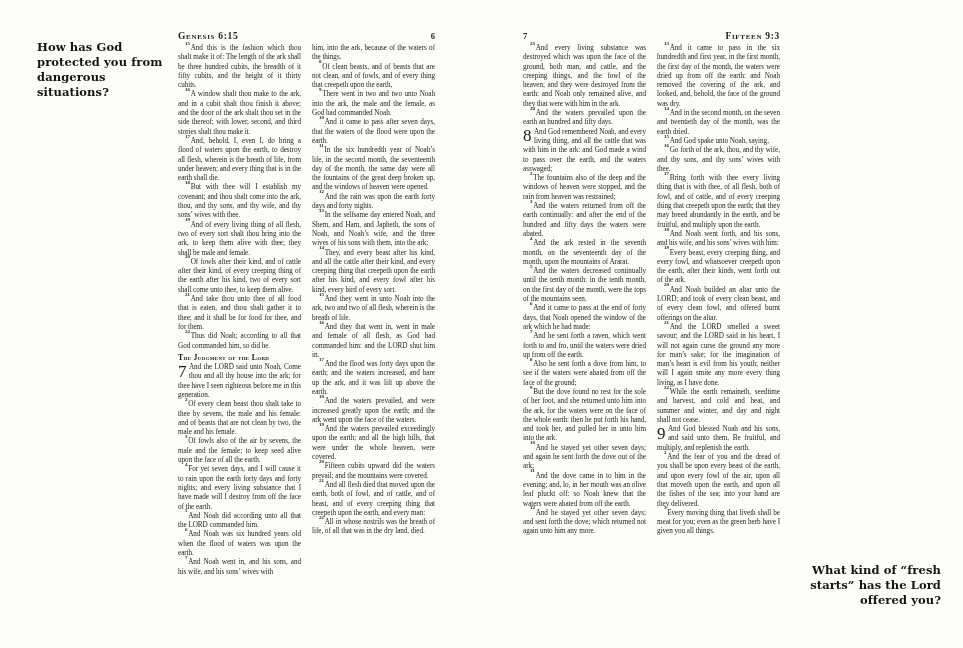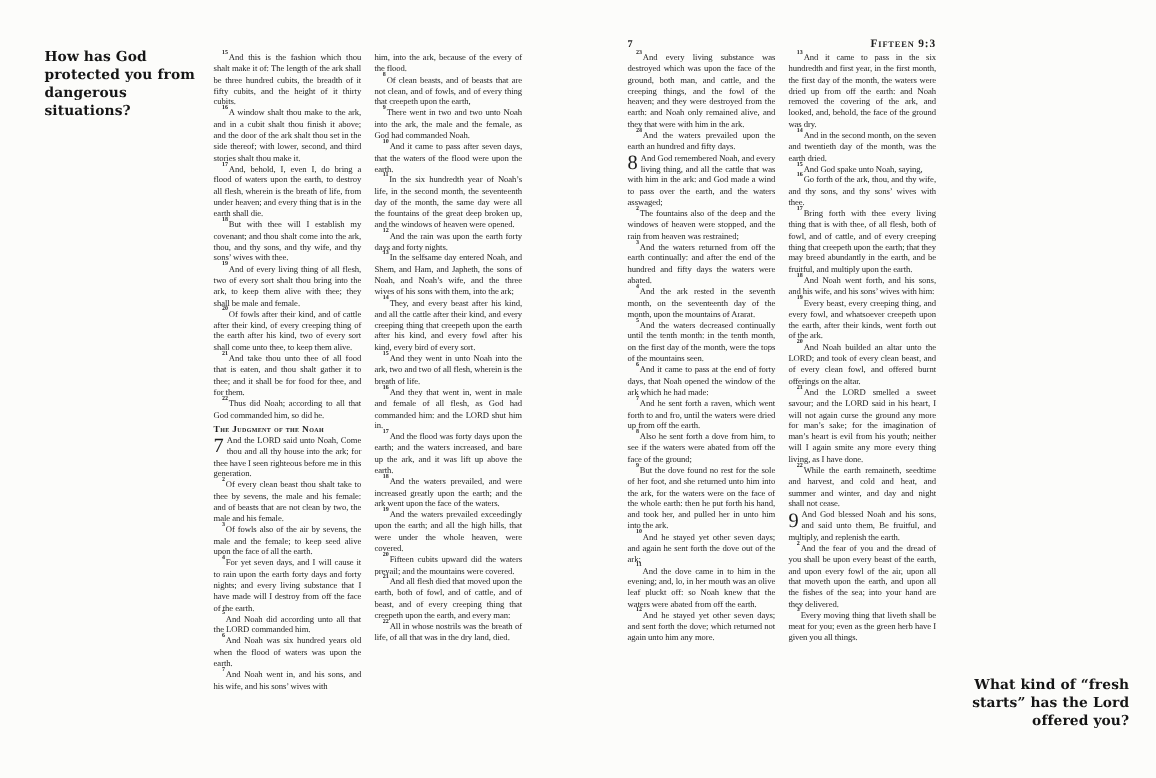--- a/index.html
+++ b/index.html
@@ -90,46 +90,50 @@
 </style>
 </head>
 <body>
 
 <div class="spread">
 
   <div class="margin-q right">What kind of “fresh starts” has the Lord offered you?</div>
 
   <div class="margin-q left">How has God protected you from dangerous situations?</div>
 
+  <div class="running-head" id="head-left">
+    <span class="head-title">Genesis 6:15</span>
+    <span class="page-num">6</span>
+  </div>
 
   <div class="running-head" id="head-right">
     <span class="page-num">7</span>
     <span class="head-title">Fifteen 9:3</span>
   </div>
 
   <div class="col" id="col-0">
       <p class="blk v"><sup class="vnum">15</sup>And this is the fashion which thou shalt make it of: The length of the ark shall be three hundred cubits, the breadth of it fifty cubits, and the height of it thirty cubits.</p>
       <p class="blk v"><sup class="vnum">16</sup>A window shalt thou make to the ark, and in a cubit shalt thou finish it above; and the door of the ark shalt thou set in the side thereof; with lower, second, and third stories shalt thou make it.</p>
       <p class="blk v"><sup class="vnum">17</sup>And, behold, I, even I, do bring a flood of waters upon the earth, to destroy all flesh, wherein is the breath of life, from under heaven; and every thing that is in the earth shall die.</p>
       <p class="blk v"><sup class="vnum">18</sup>But with thee will I establish my covenant; and thou shalt come into the ark, thou, and thy sons, and thy wife, and thy sons’ wives with thee.</p>
       <p class="blk v"><sup class="vnum">19</sup>And of every living thing of all flesh, two of every sort shalt thou bring into the ark, to keep them alive with thee; they shall be male and female.</p>
       <p class="blk v"><sup class="vnum">20</sup>Of fowls after their kind, and of cattle after their kind, of every creeping thing of the earth after his kind, two of every sort shall come unto thee, to keep them alive.</p>
       <p class="blk v"><sup class="vnum">21</sup>And take thou unto thee of all food that is eaten, and thou shalt gather it to thee; and it shall be for food for thee, and for them.</p>
       <p class="blk v"><sup class="vnum">22</sup>Thus did Noah; according to all that God commanded him, so did he.</p>
-      <p class="blk h">The Judgment of the Noah</p>
+      <p class="blk h">The Judgment of the Lord</p>
       <p class="blk ch"><span class="dropcap">7</span>And the LORD said unto Noah, Come thou and all thy house into the ark; for thee have I seen righteous before me in this generation.</p>
       <p class="blk v"><sup class="vnum">2</sup>Of every clean beast thou shalt take to thee by sevens, the male and his female: and of beasts that are not clean by two, the male and his female.</p>
       <p class="blk v"><sup class="vnum">3</sup>Of fowls also of the air by sevens, the male and the female; to keep seed alive upon the face of all the earth.</p>
       <p class="blk v"><sup class="vnum">4</sup>For yet seven days, and I will cause it to rain upon the earth forty days and forty nights; and every living substance that I have made will I destroy from off the face of the earth.</p>
       <p class="blk v"><sup class="vnum">5</sup>And Noah did according unto all that the LORD commanded him.</p>
       <p class="blk v"><sup class="vnum">6</sup>And Noah was six hundred years old when the flood of waters was upon the earth.</p>
       <p class="blk v"><sup class="vnum">7</sup>And Noah went in, and his sons, and his wife, and his sons’ wives with</p>
     </div>
   <div class="col" id="col-1">
-      <p class="blk cont">him, into the ark, because of the every of the flood.</p>
+      <p class="blk cont">him, into the ark, because of the waters of the things.</p>
       <p class="blk v"><sup class="vnum">8</sup>Of clean beasts, and of beasts that are not clean, and of fowls, and of every thing that creepeth upon the earth,</p>
       <p class="blk v"><sup class="vnum">9</sup>There went in two and two unto Noah into the ark, the male and the female, as God had commanded Noah.</p>
       <p class="blk v"><sup class="vnum">10</sup>And it came to pass after seven days, that the waters of the flood were upon the earth.</p>
       <p class="blk v"><sup class="vnum">11</sup>In the six hundredth year of Noah’s life, in the second month, the seventeenth day of the month, the same day were all the fountains of the great deep broken up, and the windows of heaven were opened.</p>
       <p class="blk v"><sup class="vnum">12</sup>And the rain was upon the earth forty days and forty nights.</p>
       <p class="blk v"><sup class="vnum">13</sup>In the selfsame day entered Noah, and Shem, and Ham, and Japheth, the sons of Noah, and Noah’s wife, and the three wives of his sons with them, into the ark;</p>
       <p class="blk v"><sup class="vnum">14</sup>They, and every beast after his kind, and all the cattle after their kind, and every creeping thing that creepeth upon the earth after his kind, and every fowl after his kind, every bird of every sort.</p>
       <p class="blk v"><sup class="vnum">15</sup>And they went in unto Noah into the ark, two and two of all flesh, wherein is the breath of life.</p>
       <p class="blk v"><sup class="vnum">16</sup>And they that went in, went in male and female of all flesh, as God had commanded him: and the LORD shut him in.</p>
       <p class="blk v"><sup class="vnum">17</sup>And the flood was forty days upon the earth; and the waters increased, and bare up the ark, and it was lift up above the earth.</p>

